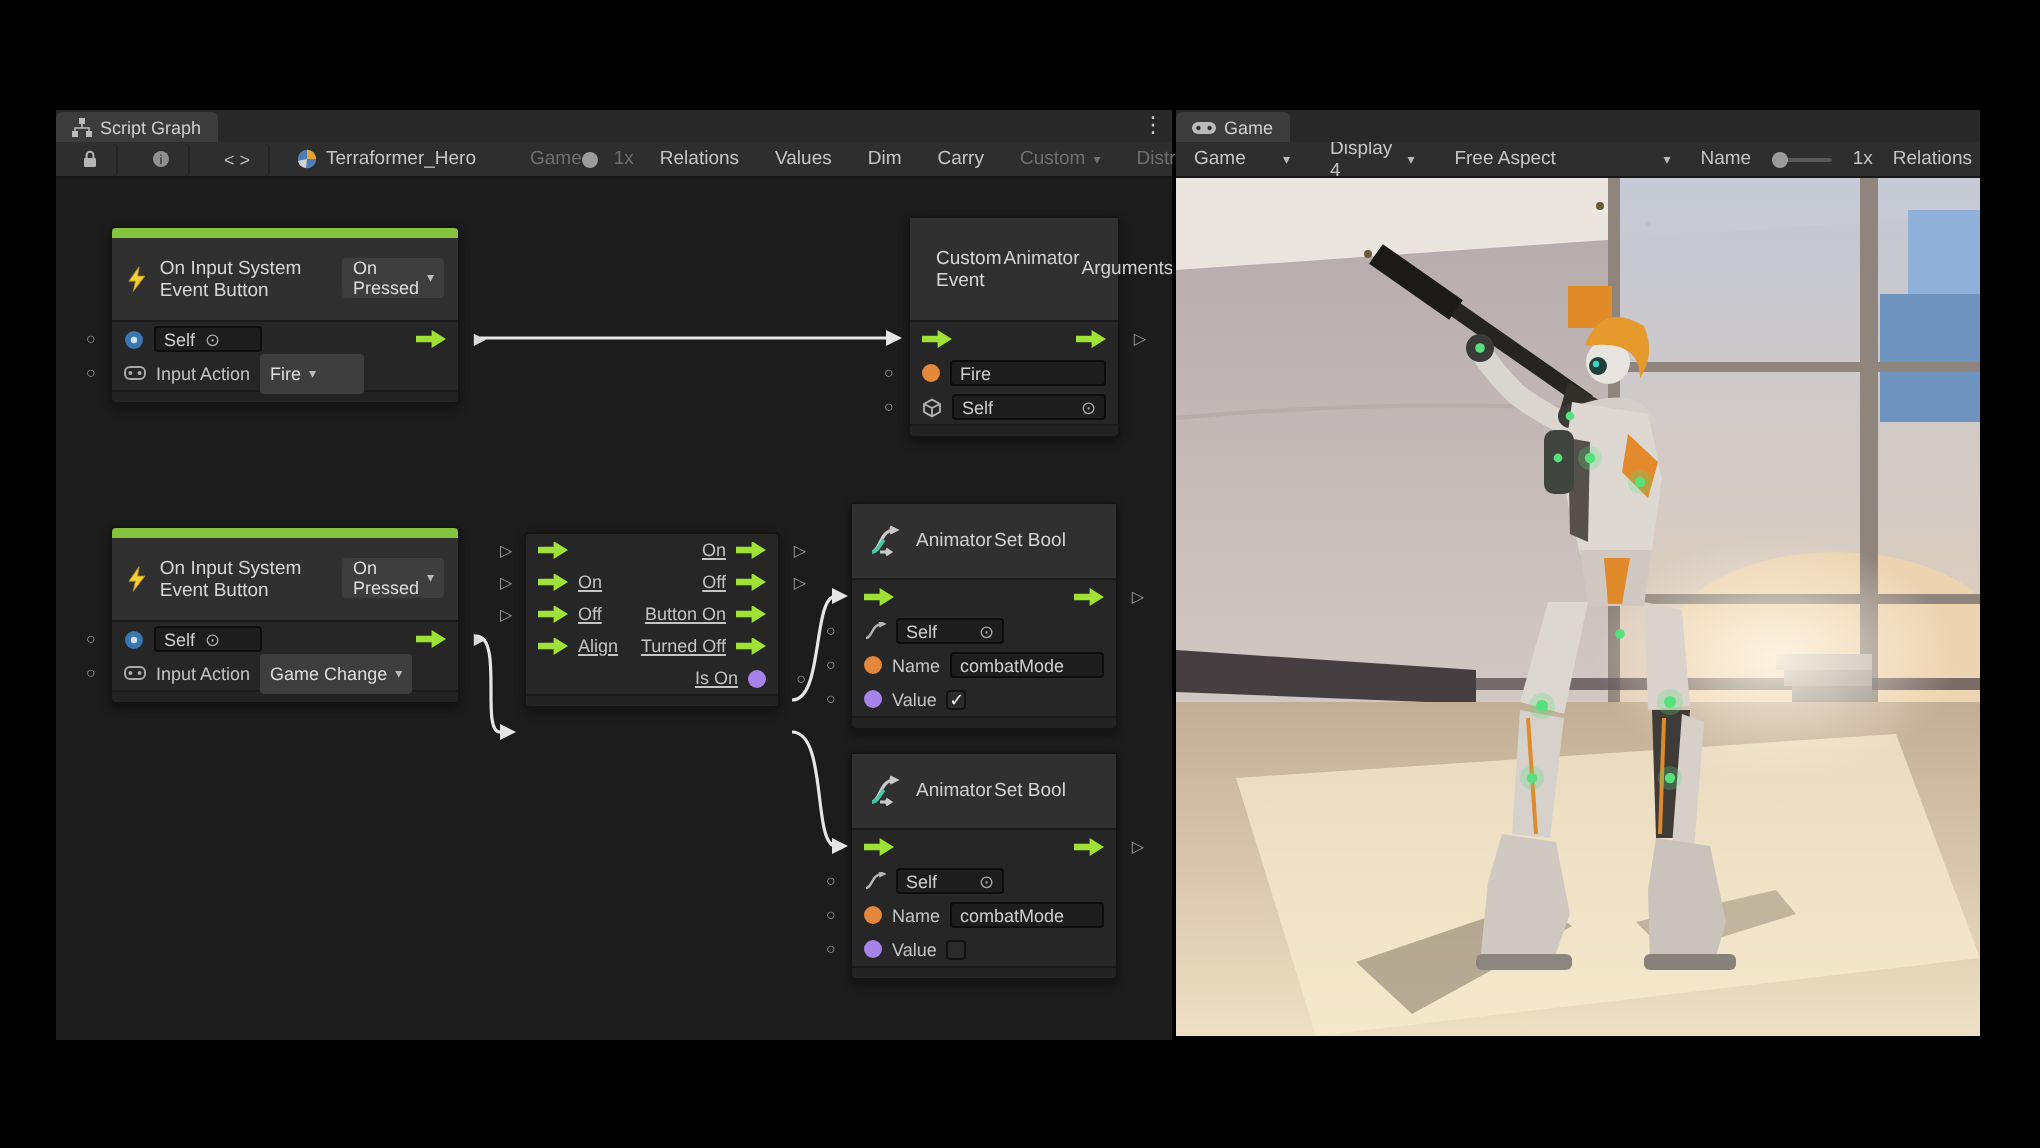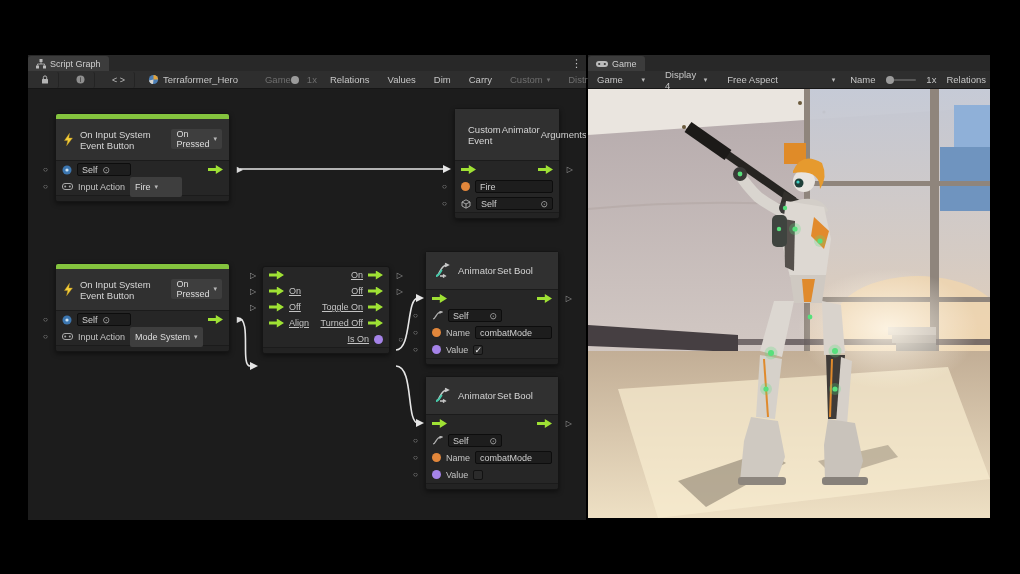--- a/index.html
+++ b/index.html
@@ -217,21 +217,21 @@
           <span class="pR filled-tri"></span>
         </div>
         <div class="row r17">
           <span class="pL hollow-cir"></span>
           <svg width="11" height="9" viewBox="0 0 11 9">
               <rect x="0.5" y="1.5" width="10" height="6" rx="2.5" fill="none" stroke="#a9a9a9" stroke-width="1"></rect>
               <circle cx="3.2" cy="4.5" r="1" fill="#a9a9a9"></circle>
               <circle cx="7.8" cy="4.5" r="1" fill="#a9a9a9"></circle>
             </svg>
           <span>Input Action</span>
-          <span class="ndd dd">Mode System</span>
+          <span class="ndd dd">Game Change</span>
         </div>
         <div class="ftr"></div>
       </div>
 
       <div class="node" style="left:234px;top:177px;width:128px;">
         <div class="row r16">
           <span class="pL hollow-tri"></span>
           <span class="fa"></span>
           <span class="rlabel">
               <span>On</span>
@@ -247,21 +247,21 @@
               <span>Off</span>
               <span class="fa"></span>
             </span>
           <span class="pR hollow-tri"></span>
         </div>
         <div class="row r16">
           <span class="pL hollow-tri"></span>
           <span class="fa"></span>
           <span>Off</span>
           <span class="rlabel">
-              <span>Toggle On</span>
+              <span>Button On</span>
               <span class="fa"></span>
             </span>
         </div>
         <div class="row r16">
           <span class="fa"></span>
           <span>Align</span>
           <span class="rlabel">
               <span>Turned Off</span>
               <span class="fa"></span>
             </span>

